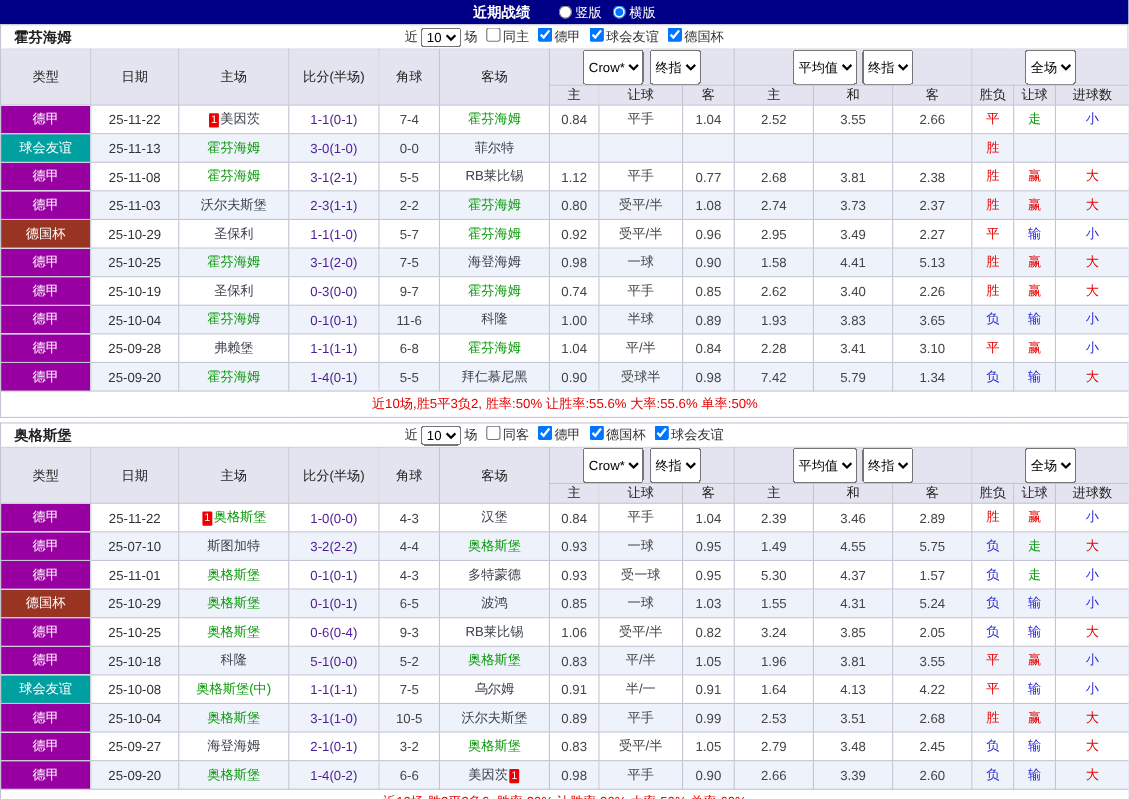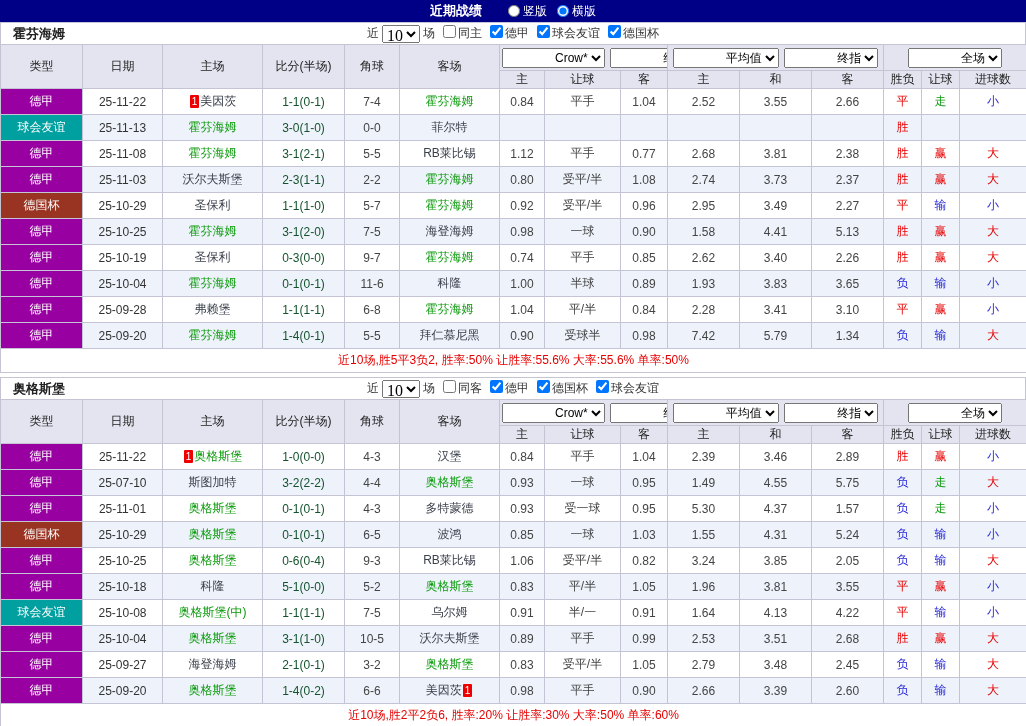--- a/index.html
+++ b/index.html
@@ -19,37 +19,37 @@
 
   
   .section + .section { margin-top:4px; }
   .filterbar {
     position:relative; height:22px; background:#fff;
     border:1px solid #c4c4d4; border-bottom:none;
     display:flex; align-items:center; justify-content:center;
   }
   .team-name { position:absolute; left:12px; font-weight:bold; font-size:13px; color:#222; }
   .controls { display:flex; align-items:center; gap:3px; }
-  .controls select { height:18px; font-size:16px;font-family:Liberation Serif, serif; }
+  .controls select { height:18px; font-size:12px; }
   .controls label { display:flex; align-items:flex-start; margin-left:5px; cursor:pointer; }
   .controls input[type=checkbox] { margin:0 2px 0 0; width:13px; height:13px; }
 
   table { width:1026px; border-collapse:collapse; table-layout:fixed; }
   th, td {
     border:1px solid #c4c4d4; text-align:center; vertical-align:middle;
     padding:0 1px; white-space:nowrap; overflow:hidden;
   }
   thead th { background:#e4e4f0; font-weight:normal; color:#222; }
   .head-top th { height:26px; }
   .head-sub th { height:18px; }
-  .dd select { height:20px; font-size:12px; margin:0 1px;padding-left:48px; }
+  .dd select { height:32px; font-size:12px; margin:0 1px; }
   tbody td { height:26px; background:#fff; }
   tbody tr:nth-child(even) td { background:#eef3fb; }
   td.league { color:#fff; }
-  td.score { color:#14532d; cursor:pointer; }
+  td.score { color:#4c1d95; cursor:pointer; }
   td.num, td.corner { color:#444; }
   .team span.focus { color:#0a9a0a; cursor:pointer; }
   .team span.opp { color:#3a3f4a; cursor:pointer; }
   .rank {
     display:inline-block; background:#ee0000; color:#fff; font-weight:normal;
     font-size:10px; line-height:13px; padding:0 2px; margin:0 1px; border-radius:1px;
   }
   td.summary { height:24px; color:#e60000; background:#fff; text-align:center; }
 </style>
 </head>

